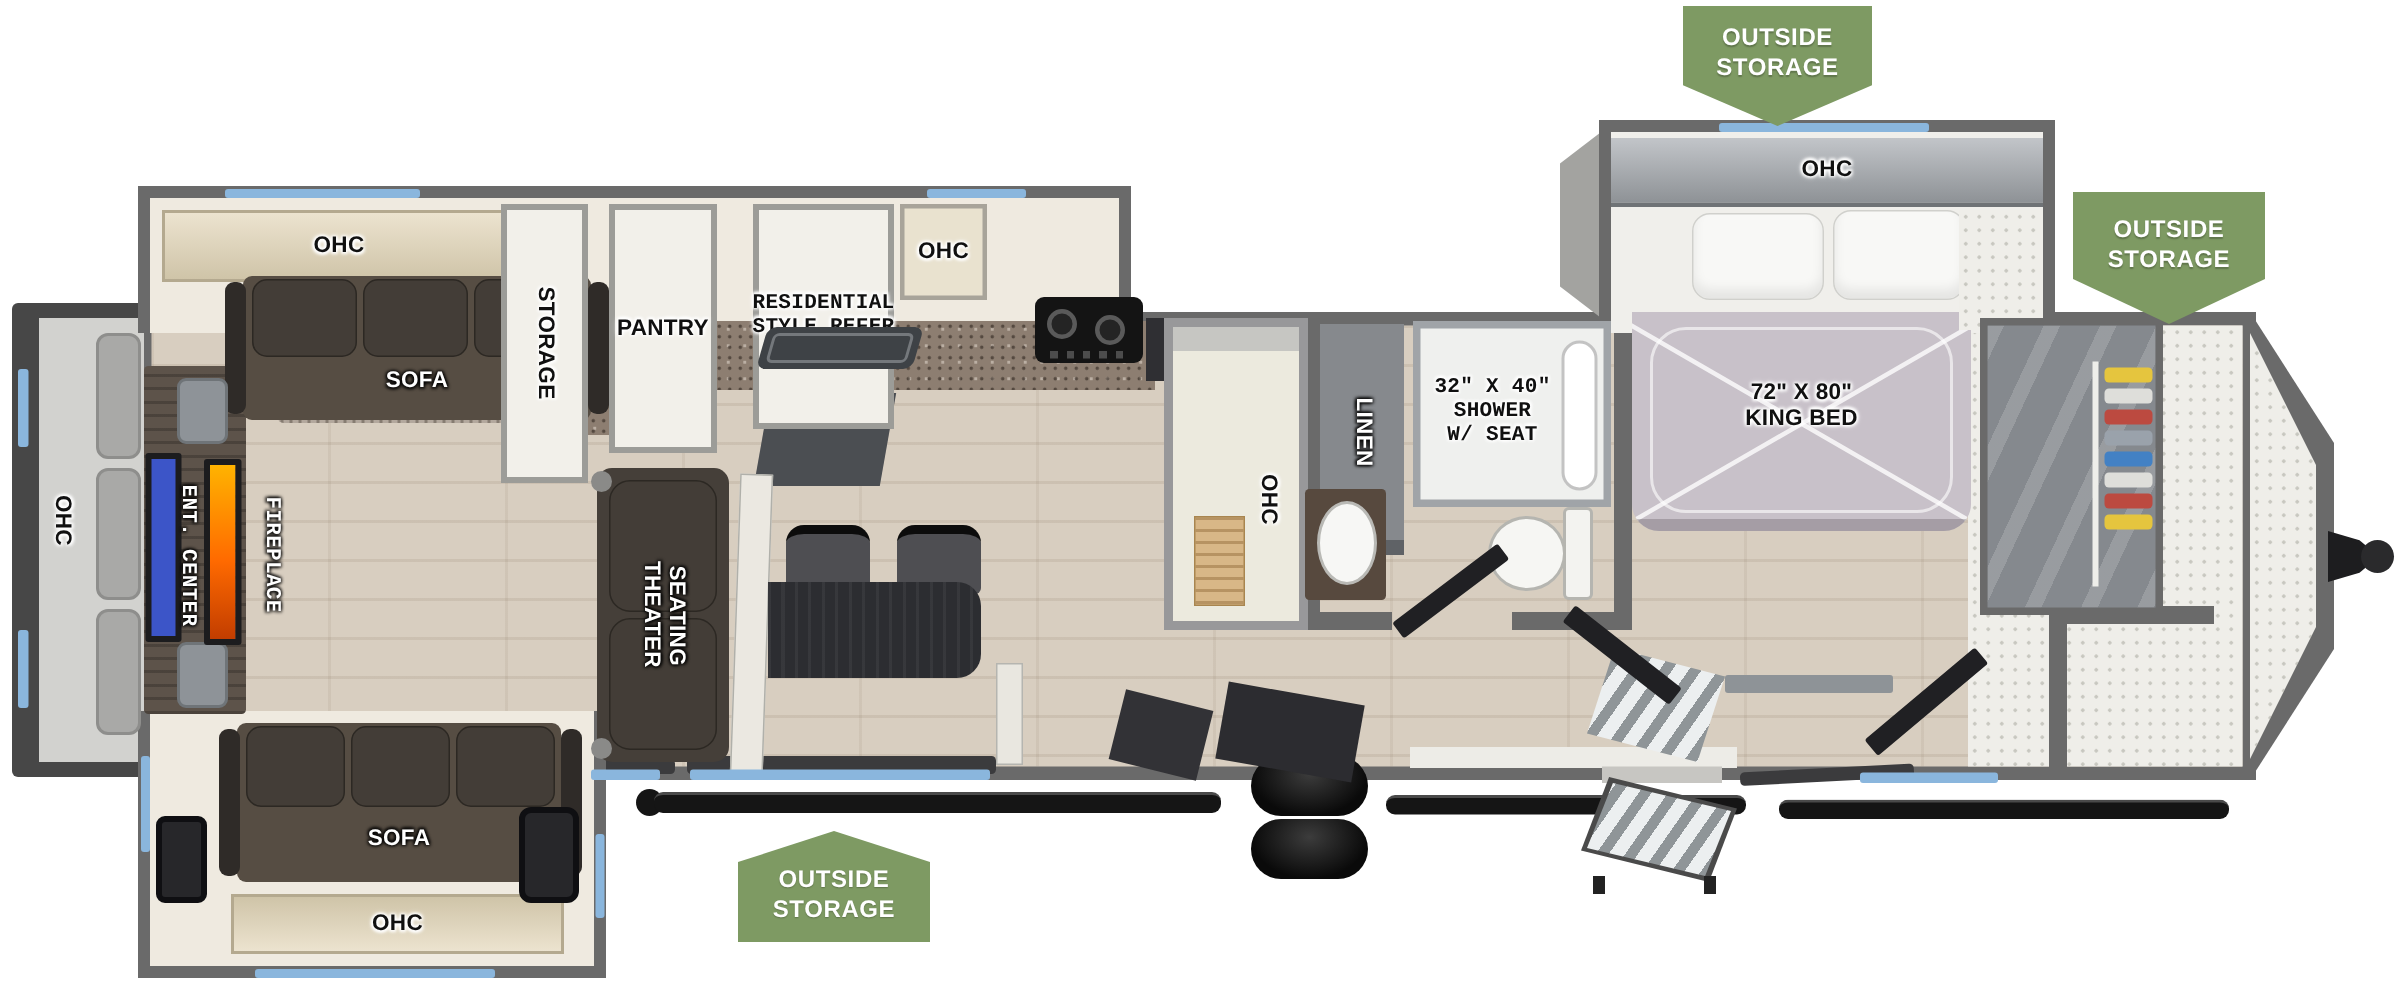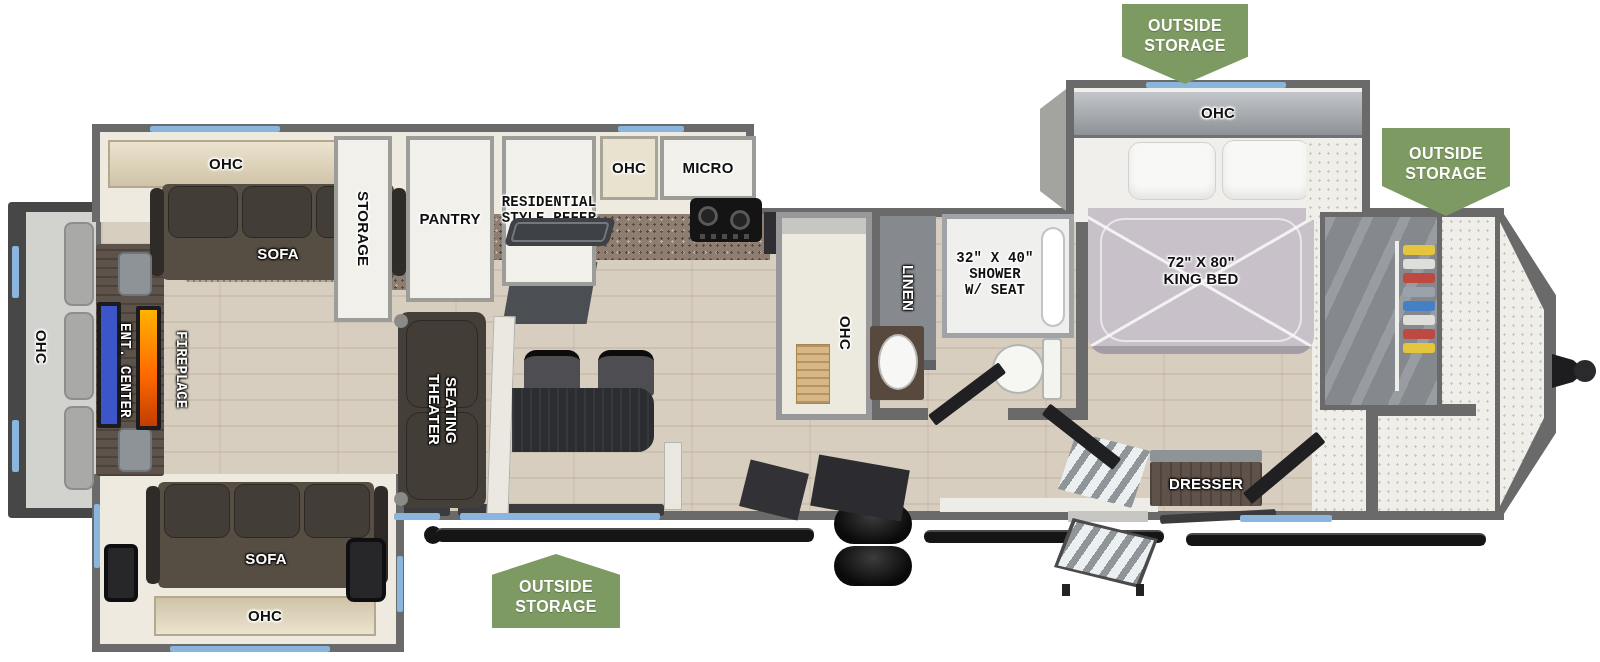--- a/index.html
+++ b/index.html
@@ -110,33 +110,30 @@
     <div class="abs flexc" style="left:0;top:50px;width:100%;height:40px;">
       <span class="lbl white">SOFA</span>
     </div>
   </div>
   <div class="abs" style="left:150px;top:188px;width:14px;height:88px;background:#2f2b28;border-radius:6px;z-index:3;"></div>
   <div class="abs" style="left:392px;top:188px;width:14px;height:88px;background:#2f2b28;border-radius:6px;z-index:3;"></div>
 
   <div class="abs cab flexc" style="left:334px;top:136px;width:58px;height:186px;z-index:3;">
     <span class="lbl vlabel">STORAGE</span>
   </div>
-  <div class="abs cab flexc" style="left:406px;top:136px;width:88px;height:166px;z-index:3;">
+  <div class="abs cab flexc" style="left:406px;top:136px;width:72px;height:166px;z-index:3;">
     <span class="lbl">PANTRY</span>
   </div>
   <div class="abs" style="left:508px;top:262px;width:84px;height:62px;background:#4b4e52;transform:skewX(-10deg);z-index:3;"></div>
   <div class="abs cab flexc" style="left:502px;top:136px;width:94px;height:150px;z-index:3;">
     <span class="lbl sm">RESIDENTIAL
 STYLE REFER</span>
   </div>
   <div class="abs flexc" style="left:600px;top:136px;width:58px;height:64px;background:#e9e2cf;border:3px solid #a8a49a;box-sizing:border-box;z-index:3;">
     <span class="lbl">OHC</span>
-  </div>
-  <div class="abs cab flexc" style="left:660px;top:136px;width:96px;height:64px;z-index:3;">
-    <span class="lbl">MICRO</span>
   </div>
 
   <div class="abs" style="left:690px;top:198px;width:72px;height:44px;background:#141414;border-radius:6px;z-index:3;">
     <div class="abs" style="left:8px;top:8px;width:20px;height:20px;border-radius:50%;border:3px solid #5a5a5a;background:#242424;box-sizing:border-box;"></div>
     <div class="abs" style="left:40px;top:12px;width:20px;height:20px;border-radius:50%;border:3px solid #5a5a5a;background:#242424;box-sizing:border-box;"></div>
     <div class="abs" style="left:10px;top:36px;width:52px;height:5px;background:repeating-linear-gradient(90deg,#4c4c4c 0 5px,transparent 5px 11px);"></div>
   </div>
   <div class="abs" style="left:764px;top:212px;width:24px;height:42px;background:#2f2f33;z-index:3;"></div>
 
   <div class="abs granite" style="left:336px;top:214px;width:112px;height:76px;clip-path:polygon(0 0,55% 0,100% 100%,45% 100%);z-index:2;"></div>
@@ -210,23 +207,20 @@
       <div style="height:10px;margin-bottom:4px;background:#bc4a40;border-radius:3px;"></div>
       <div style="height:10px;margin-bottom:4px;background:#9aa2ab;border-radius:3px;"></div>
       <div style="height:10px;margin-bottom:4px;background:#4381c4;border-radius:3px;"></div>
       <div style="height:10px;margin-bottom:4px;background:#dededa;border-radius:3px;"></div>
       <div style="height:10px;margin-bottom:4px;background:#bc4a40;border-radius:3px;"></div>
       <div style="height:10px;background:#e5c53e;border-radius:3px;"></div>
     </div>
   </div>
 
   <div class="abs" style="left:1150px;top:450px;width:112px;height:12px;background:#8e9397;border-radius:2px;z-index:3;"></div>
-  <div class="abs flexc" style="left:1150px;top:462px;width:112px;height:44px;background:#5f524a;background-image:repeating-linear-gradient(90deg,rgba(0,0,0,.18) 0 2px,transparent 2px 10px);border-radius:2px;z-index:3;">
-    <span class="lbl white">DRESSER</span>
-  </div>
   <div class="abs darkbar" style="left:1160px;top:512px;width:116px;height:9px;transform:rotate(-3deg);z-index:3;"></div>
 
   <div class="abs wall" style="left:1366px;top:404px;width:12px;height:112px;z-index:2;"></div>
   <div class="abs wall" style="left:1366px;top:404px;width:110px;height:12px;z-index:2;"></div>
 
   <div class="abs" style="left:940px;top:498px;width:218px;height:14px;background:#edece7;z-index:2;"></div>
   <div class="abs steps" style="left:1058px;top:432px;width:92px;height:76px;clip-path:polygon(20% 0,100% 25%,80% 100%,0 75%);z-index:3;"></div>
   <div class="abs" style="left:1068px;top:511px;width:80px;height:11px;background:#c7c6c2;z-index:2;"></div>
   <div class="abs" style="left:1054px;top:518px;width:104px;height:70px;background:#4a4a4a;clip-path:polygon(18% 0,100% 30%,82% 100%,0 70%);z-index:2;"></div>
   <div class="abs steps" style="left:1058px;top:522px;width:96px;height:62px;clip-path:polygon(18% 0,100% 30%,82% 100%,0 70%);z-index:3;"></div>

